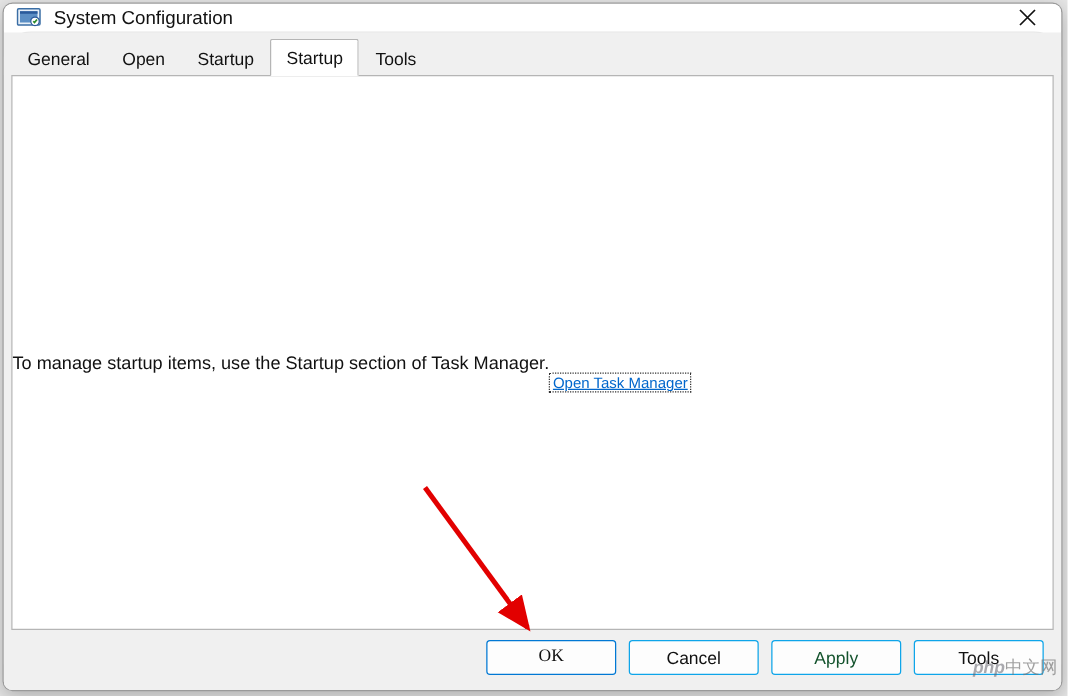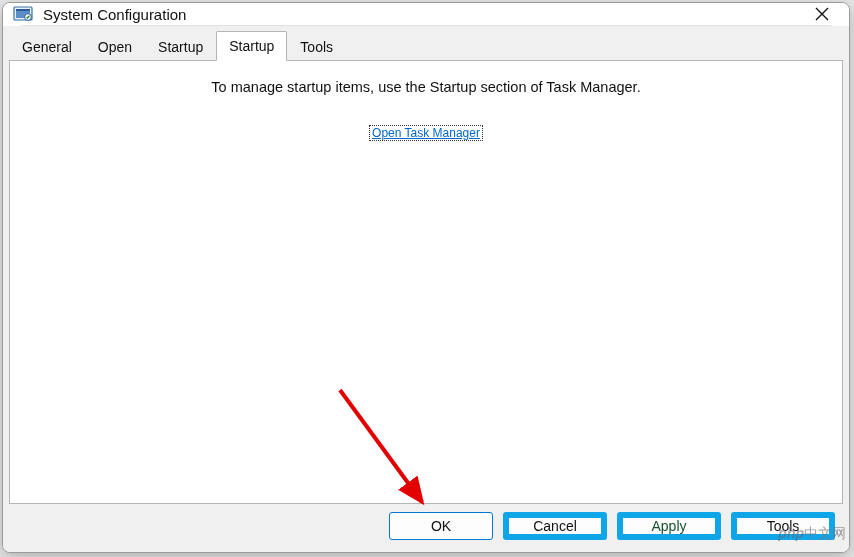--- a/index.html
+++ b/index.html
@@ -90,21 +90,21 @@
       border-radius: 2px 2px 0 0;
       z-index: 2;
     }
     .tabpanel {
       flex: 1;
       background: #fff;
       border: 1px solid #b5b5b5;
       margin: 0 6px 8px 6px;
       position: relative;
       display: flex;
-      flex-direction: column;
+      flex-direction: row;
       align-items: center;
       padding-top: 18px;
     }
     .info-text {
       font-size: 14.5px;
       color: #111;
       text-align: center;
     }
     .link {
       margin-top: 30px;
@@ -122,27 +122,28 @@
       gap: 10px;
       padding: 0 14px 12px 0;
       background: #f0f0f0;
     }
     .btn {
       width: 104px;
       height: 28px;
       font-size: 14px;
       font-family: inherit;
       background: #fdfdfd;
-      border: 6px solid #0ea5e9;
+      border: 1px solid #0ea5e9;
       border-radius: 3px;
       cursor: pointer;
       color: #111;
     }
     .btn.default {
       border: 1.5px solid #0078d4;
+      font-family: Liberation Serif, serif;
     }
     .btn.disabled {
       color: #14532d;
       cursor: default;
     }
 
     .arrow {
       position: absolute;
       pointer-events: none;
     }

